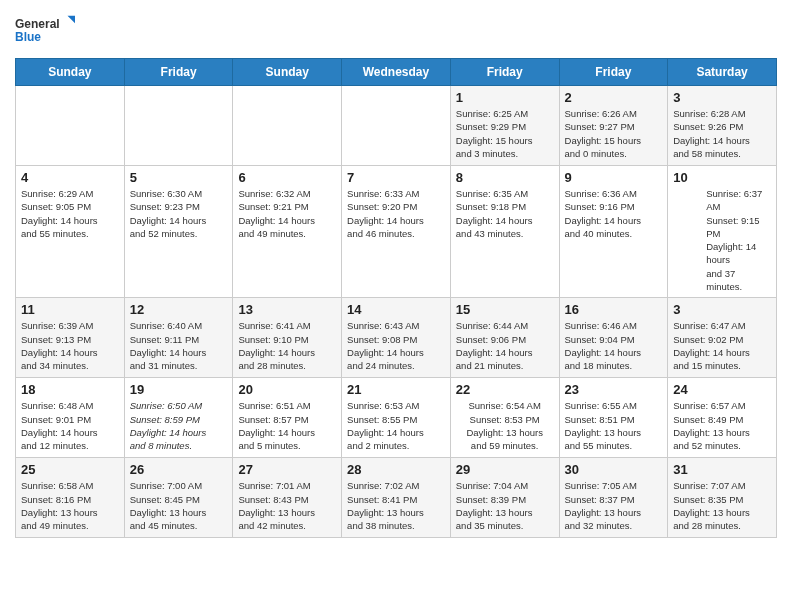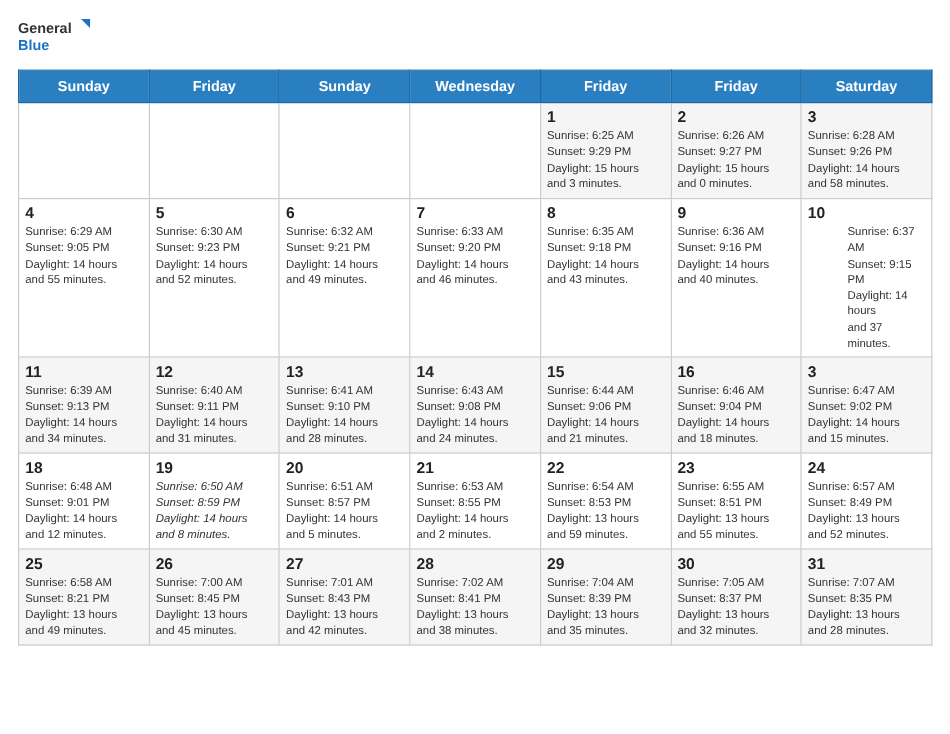--- a/index.html
+++ b/index.html
@@ -263,21 +263,21 @@
         </td>
         <td>
           <span class="day-num">21</span>
           <div class="day-info" style="white-space: pre-line;">Sunrise: 6:53 AM
 Sunset: 8:55 PM
 Daylight: 14 hours
 and 2 minutes.</div>
         </td>
         <td>
           <span class="day-num">22</span>
-          <div class="day-info" style="white-space: pre-line;">Sunrise: 6:54 AM
+          <div class="day-info" style="white-space: pre-line; text-align: center;">Sunrise: 6:54 AM
 Sunset: 8:53 PM
 Daylight: 13 hours
 and 59 minutes.</div>
         </td>
         <td>
           <span class="day-num">23</span>
           <div class="day-info" style="white-space: pre-line;">Sunrise: 6:55 AM
 Sunset: 8:51 PM
 Daylight: 13 hours
 and 55 minutes.</div>
@@ -287,21 +287,21 @@
           <div class="day-info" style="white-space: pre-line;">Sunrise: 6:57 AM
 Sunset: 8:49 PM
 Daylight: 13 hours
 and 52 minutes.</div>
         </td>
       </tr>
       <tr>
         <td>
           <span class="day-num">25</span>
           <div class="day-info" style="white-space: pre-line;">Sunrise: 6:58 AM
-Sunset: 8:21 PM
+Sunset: 8:16 PM
 Daylight: 13 hours
 and 49 minutes.</div>
         </td>
         <td>
           <span class="day-num">26</span>
           <div class="day-info" style="white-space: pre-line;">Sunrise: 7:00 AM
 Sunset: 8:45 PM
 Daylight: 13 hours
 and 45 minutes.</div>
         </td>

